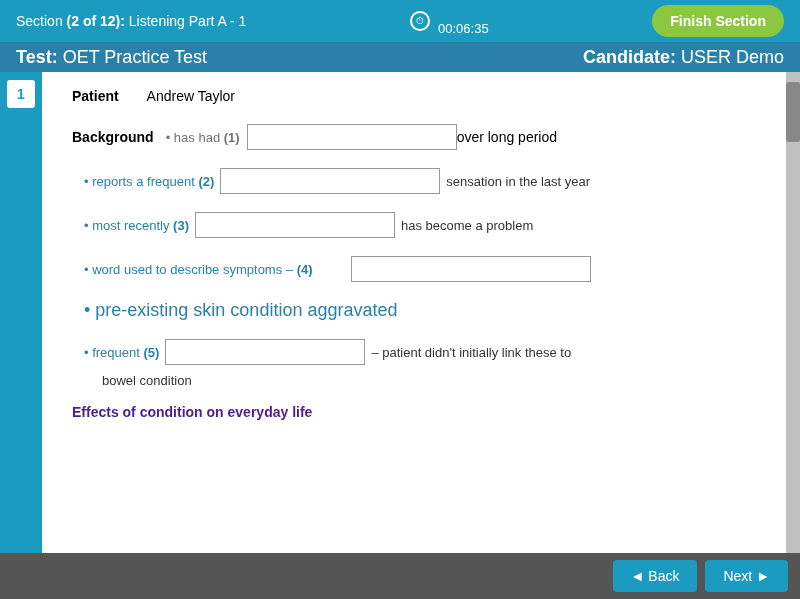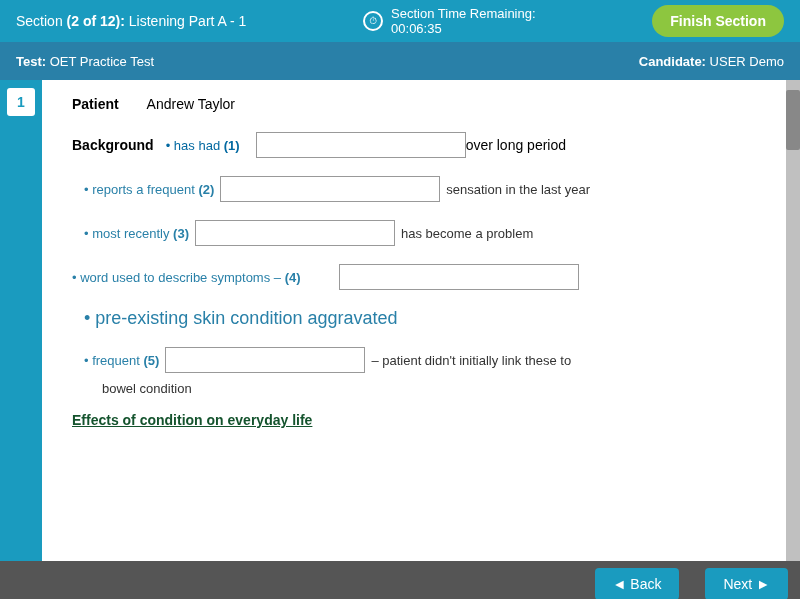--- a/index.html
+++ b/index.html
@@ -46,22 +46,22 @@
     }
 
     
     .sub-header {
       background: #2980a8;
       display: flex;
       align-items: center;
       justify-content: space-between;
       padding: 6px 16px;
       color: white;
-      font-size: 13px;
-      height: 38px;
+      font-size: 18px;
+      height: 30px;
     }
 
     
     .main-area {
       display: flex;
       height: calc(599px - 42px - 30px - 46px);
       background: #d0d0d0;
     }
 
     
@@ -146,48 +146,47 @@
     .input-w4 { width: 240px; }
     .input-w5 { width: 200px; }
 
     
     .bg-first-row {
       display: flex;
       align-items: center;
       margin-bottom: 18px;
     }
     .bg-first-row .bg-label { margin-right: 6px; font-weight: bold; }
-    .bg-first-row .bullet-text { color: #0369a1; margin-right: 16px; font-size: 13px; }
+    .bg-first-row .bullet-text { color: #737373; margin-right: 7px; font-size: 13px; }
 
     
     .static-item {
       color: #2980a8;
       font-size: 18px;
       margin-bottom: 18px;
       margin-left: 12px;
     }
 
     
     .effects-heading {
       font-weight: bold;
       font-size: 14px;
-      color: #14532d;
+      color: #4c1d95;
       margin-top: 10px;
-      text-decoration: underline;
     }
 
     
     .footer {
       background: #555;
       height: 46px;
       display: flex;
       align-items: center;
       justify-content: flex-end;
       padding: 0 12px;
-      gap: 26px;
+      gap: 8px;
     }
     .nav-btn {
       background: #1a9bbf;
       color: white;
       border: none;
       padding: 8px 18px;
       font-size: 14px;
       border-radius: 4px;
       cursor: pointer;
       display: flex;
@@ -198,21 +197,21 @@
 </head>
 <body>
 
 <div class="top-header">
   <div class="section-title">
     <span>Section </span><strong>(2 of 12):</strong><span> Listening Part A - 1</span>
   </div>
   <div class="timer-area">
     <div class="timer-icon">⏱</div>
     <div>
-      <span>Section Time Remaining:</span><br>
+      <br>
       <span>00:06:35</span>
     </div>
   </div>
   <button class="finish-btn">Finish Section</button>
 </div>
 
 <div class="sub-header">
   <div>
     <strong>Test:</strong>
     <span>OET Practice Test</span>
@@ -249,21 +248,21 @@
       <input type="text" class="answer-input input-w2" style="">
       <span class="after-text">sensation in the last year</span>
     </div>
 
     <div class="field-row" style="margin-left: 12px;">
       <span class="bullet-text">• most recently <strong>(3)</strong></span>
       <input type="text" class="answer-input input-w3" style="">
       <span class="after-text">has become a problem</span>
     </div>
 
-    <div class="field-row" style="margin-left: 0; gap: 32px;">
+    <div class="field-row" style="margin-left: 12px; gap: 32px;">
       <span class="bullet-text">• word used to describe symptoms – <strong>(4)</strong></span>
       <input type="text" class="answer-input input-w4" style="">
     </div>
 
     <div class="static-item">• pre-existing skin condition aggravated</div>
 
     <div class="field-row" style="margin-left: 12px;">
       <span class="bullet-text">• frequent <strong>(5)</strong></span>
       <input type="text" class="answer-input input-w5" style="">
       <span class="after-text">– patient didn't initially link these to</span>

